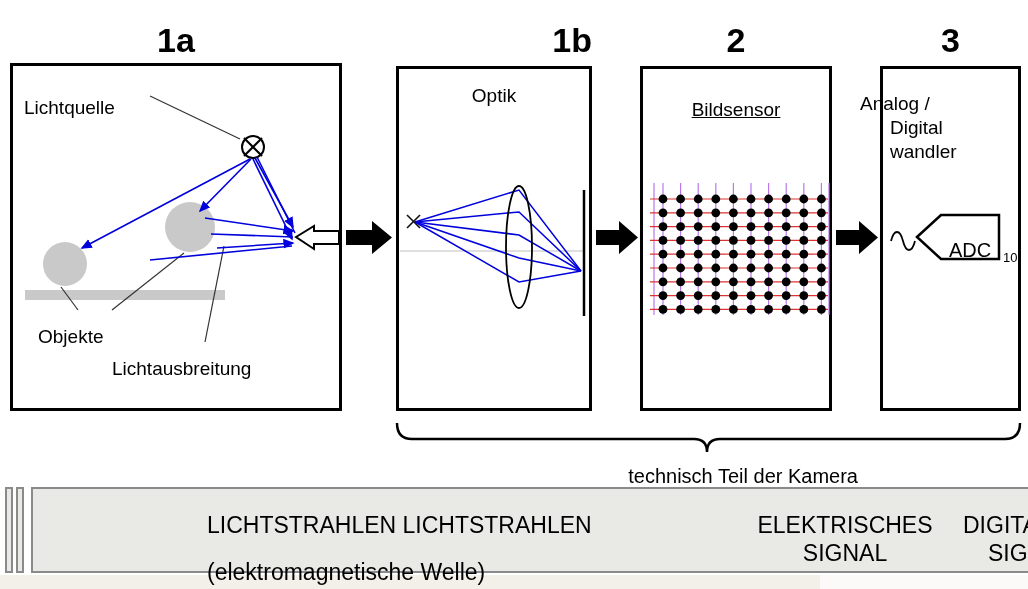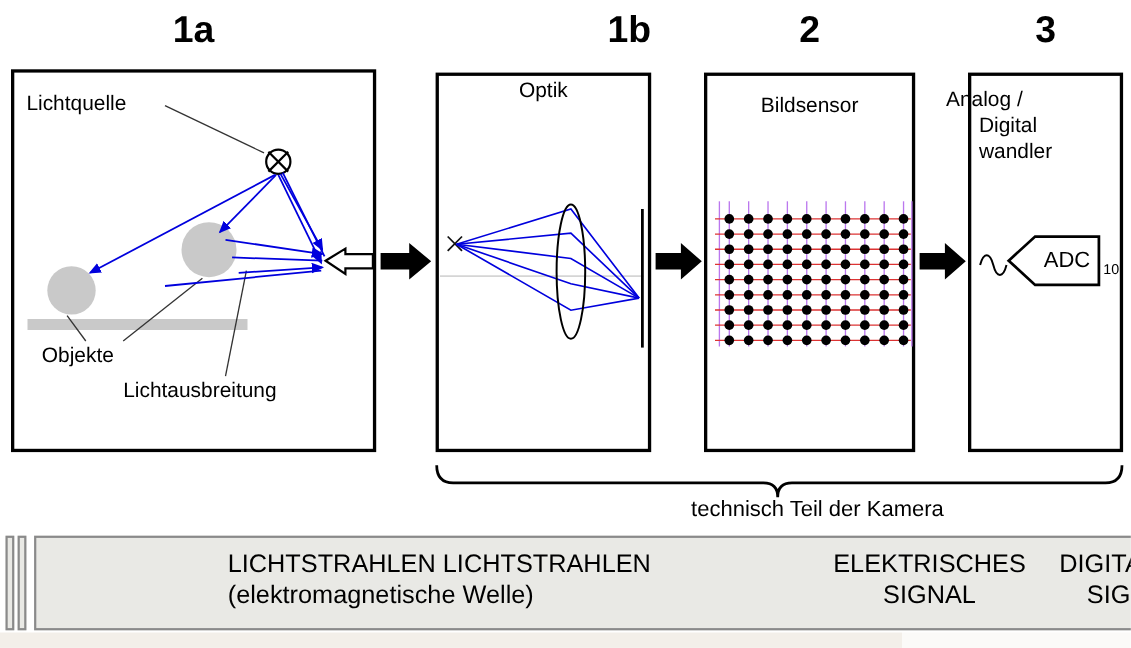--- a/index.html
+++ b/index.html
@@ -2,21 +2,21 @@
 <html><head>
 <meta charset="utf-8">
 <style>
   html,body{margin:0;padding:0;}
   body{
     width:1028px;height:589px;position:relative;background:#fff;
     font-family:"Liberation Sans", sans-serif;overflow:hidden;color:#000;
   }
   .box{position:absolute;border:3px solid #000;background:#fff;box-sizing:border-box;z-index:1;}
   #art{position:absolute;left:0;top:0;z-index:2;}
-  .txt{position:absolute;z-index:3;white-space:nowrap;}
+  .txt{position:absolute;z-index:3;white-space:nowrap;margin-top:13px;}
   .stage-num{font-weight:bold;font-size:34px;text-align:center;}
   .lbl{font-size:19px;}
   .center{text-align:center;}
   .bar{position:absolute;box-sizing:border-box;background:#e9e9e5;border:2px solid #8a8a8a;z-index:1;}
   .bar-text{font-weight:normal;font-size:23px;}
   .brace-label{font-size:20px;}
   .adc-label{font-size:20px;}
   .bus-width{font-size:13px;}
   .bottom-strip{position:absolute;z-index:0;}
 </style>
@@ -220,28 +220,28 @@
 <div class="txt stage-num" style="left:10px;top:8px;width:332px;">1a</div>
 <div class="txt stage-num" style="left:396px;top:8px;width:196px;text-align:right;">1b</div>
 <div class="txt stage-num" style="left:640px;top:8px;width:192px;">2</div>
 <div class="txt stage-num" style="left:880px;top:8px;width:141px;">3</div>
 
 <div class="txt lbl" style="left:24px;top:84px;">Lichtquelle</div>
 <div class="txt lbl" style="left:38px;top:313px;">Objekte</div>
 <div class="txt lbl" style="left:112px;top:345px;">Lichtausbreitung</div>
 
 <div class="txt lbl center" style="left:396px;top:72px;width:196px;">Optik</div>
-<div class="txt lbl center" style="left:640px;top:86px;width:192px;">Bildsensor</div>
+<div class="txt lbl center" style="left:640px;top:86px;width:192px;text-decoration:underline;">Bildsensor</div>
 
 <div class="txt lbl" style="left:860px;top:80px;">Analog /</div>
 <div class="txt lbl" style="left:890px;top:104px;">Digital</div>
 <div class="txt lbl" style="left:890px;top:128px;">wandler</div>
 <div class="txt adc-label center" style="left:941px;top:226px;width:58px;">ADC</div>
 <div class="txt bus-width" style="left:1003px;top:237px;">10</div>
 
 <div class="txt brace-label center" style="left:558px;top:452px;width:300px;text-align:right;">technisch Teil der Kamera</div>
 
 <div class="txt bar-text" style="left:207px;top:499px;">LICHTSTRAHLEN  LICHTSTRAHLEN</div>
-<div class="txt bar-text" style="left:207px;top:527px;">(elektromagnetische Welle)</div>
+<div class="txt bar-text" style="left:207px;top:546px;">(elektromagnetische Welle)</div>
 <div class="txt bar-text center" style="left:755px;top:499px;width:180px;">ELEKTRISCHES</div>
 <div class="txt bar-text center" style="left:755px;top:527px;width:180px;">SIGNAL</div>
 <div class="txt bar-text" style="left:963px;top:499px;">DIGITALES</div>
 <div class="txt bar-text" style="left:988px;top:527px;">SIGNAL</div>
 
 </body></html>

